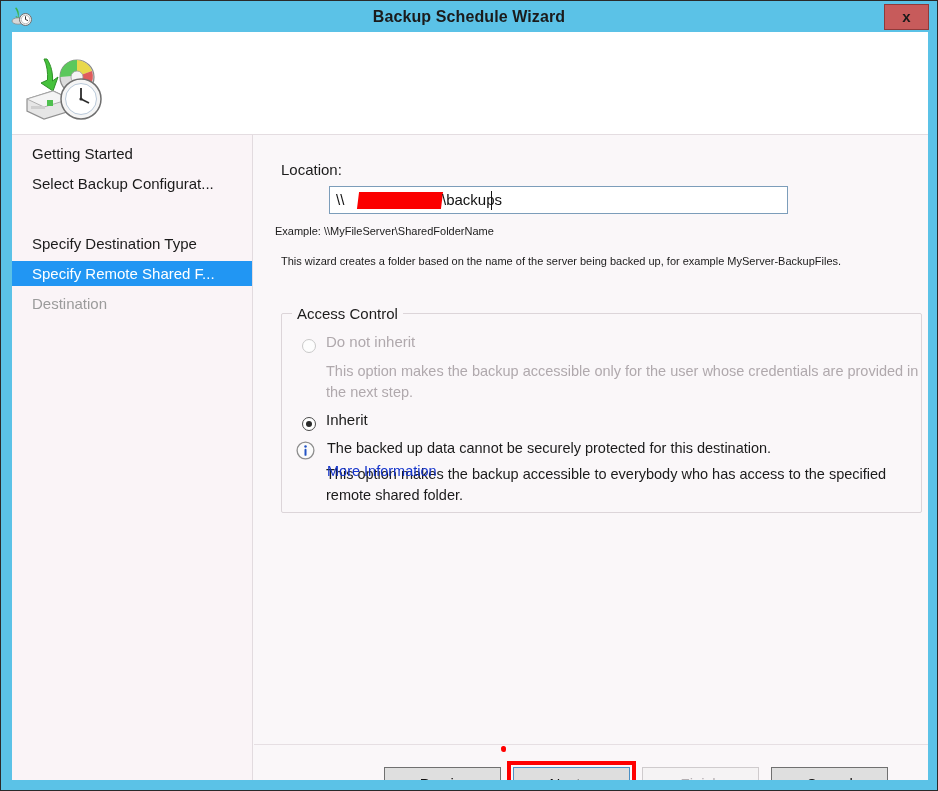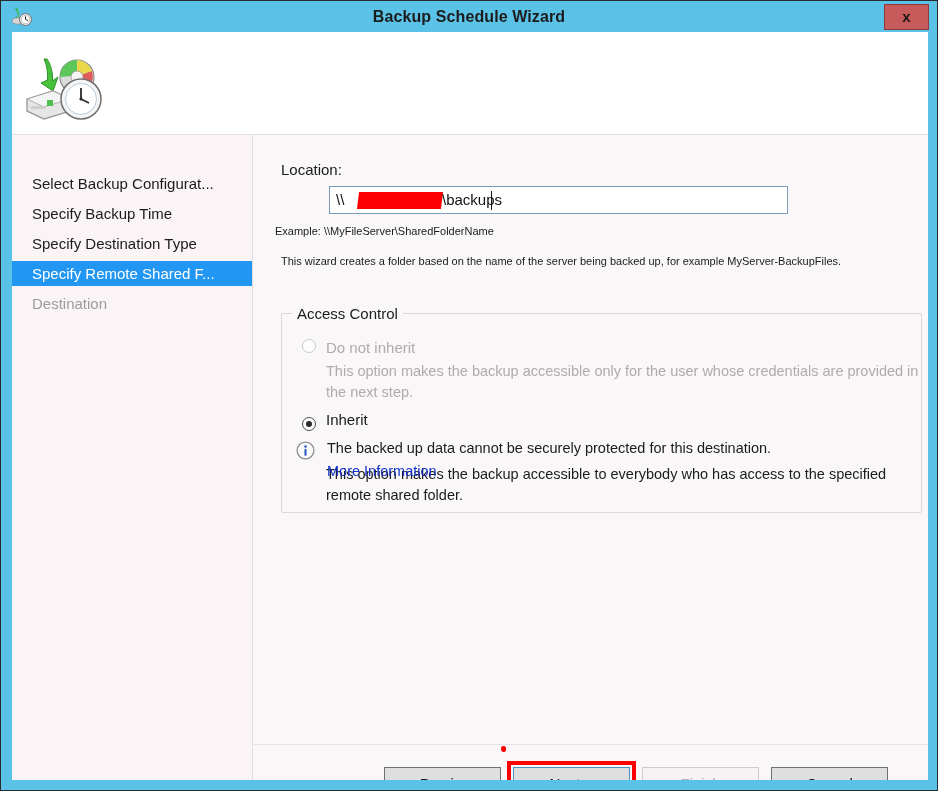--- a/index.html
+++ b/index.html
@@ -360,22 +360,22 @@
           <circle cx="64" cy="44" r="20" fill="#f5f5f5" stroke="#6f6f6f" stroke-width="1.5"></circle>
           <circle cx="64" cy="44" r="15.5" fill="#ffffff" stroke="#b9c9d9" stroke-width="1"></circle>
           <line x1="64" y1="44" x2="64" y2="33" stroke="#2b2b2b" stroke-width="1.8"></line>
           <line x1="64" y1="44" x2="72" y2="48" stroke="#2b2b2b" stroke-width="1.8"></line>
           <circle cx="64" cy="44" r="1.6" fill="#2b2b2b"></circle>
         </svg>
       </span>
     </div>
 
     <div id="sidebar">
+      <div class="nav-item" style="top:6px;">Getting Started</div>
       <div class="nav-item" style="top:36px;">Select Backup Configurat...</div>
-      <div class="nav-item" style="top:66px;">Specify Backup Time</div>
       <div class="nav-item" style="top:96px;">Specify Destination Type</div>
       <div class="nav-item selected" style="top:126px;">Specify Remote Shared F...</div>
       <div class="nav-item disabled" style="top:156px;">Destination</div>
     </div>
 
     <div id="content">
 
       <div id="location-label">Location:</div>
 
       <div id="location-input-wrap" title="\\MyFileServer\SharedFolderName">
@@ -386,21 +386,21 @@
       </div>
 
       <div id="example-line">Example: \\MyFileServer\SharedFolderName</div>
       <div id="desc-line">This wizard creates a folder based on the name of the server being backed up, for example MyServer-BackupFiles.</div>
 
       <div id="access-group"></div>
       <div id="access-group-title">Access Control</div>
 
       <div class="radio-row">
         <span class="radio-dot off" style="left:48px; top:204px;"></span>
-        <span class="radio-label disabled-text" style="left:72px; top:204px;">Do not inherit</span>
+        <span class="radio-label disabled-text" style="left:72px; top:198px;">Do not inherit</span>
         <span class="radio-desc disabled-text" style="left:72px; top:226px;">This option makes the backup accessible only for the user whose credentials are provided in the next step.</span>
       </div>
 
       <div class="radio-row">
         <span class="radio-dot on" style="left:48px; top:282px;"></span>
         <span class="radio-label enabled-text" style="left:72px; top:276px;">Inherit</span>
         <span class="radio-desc enabled-text" style="left:72px; top:304px;margin-top:25px;">This option makes the backup accessible to everybody who has access to the specified remote shared folder.</span>
       </div>
 
       <span id="info-icon">

